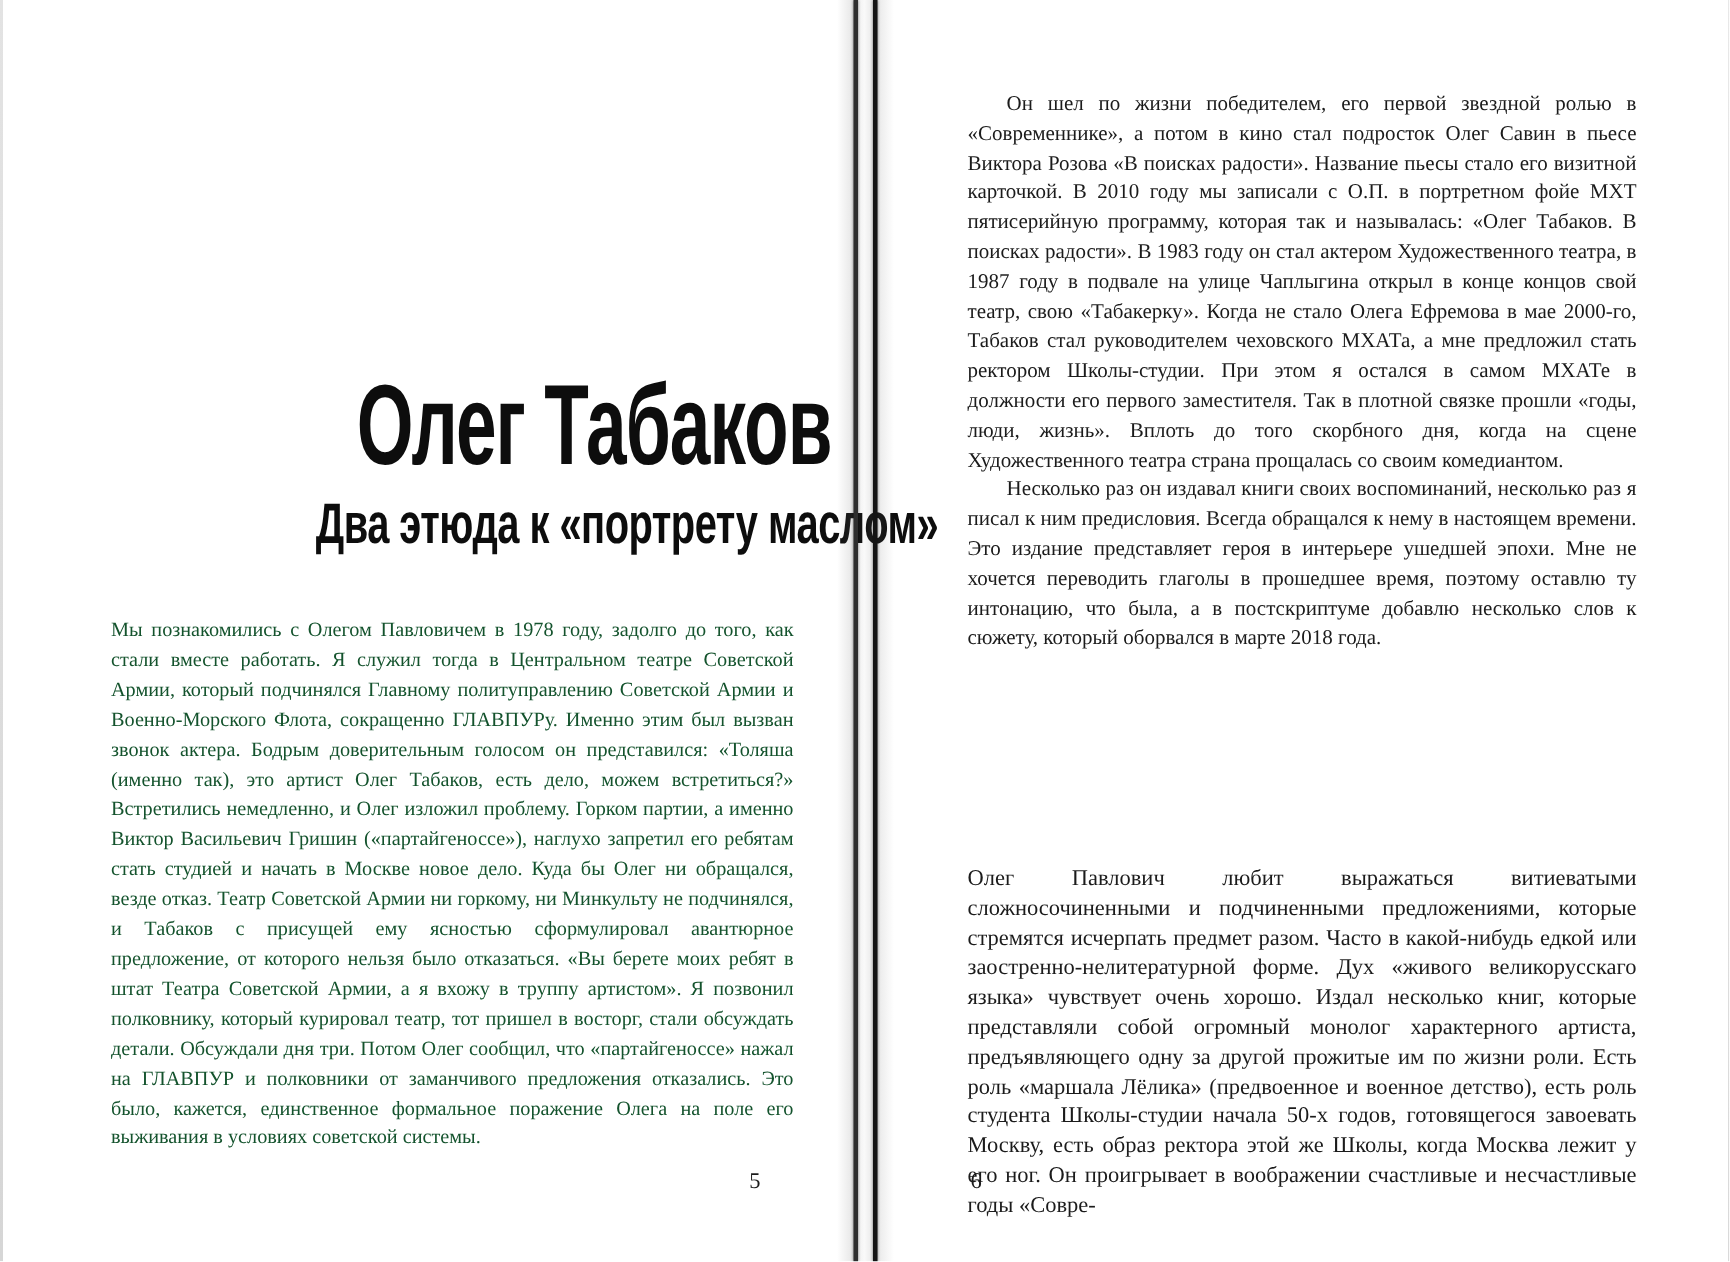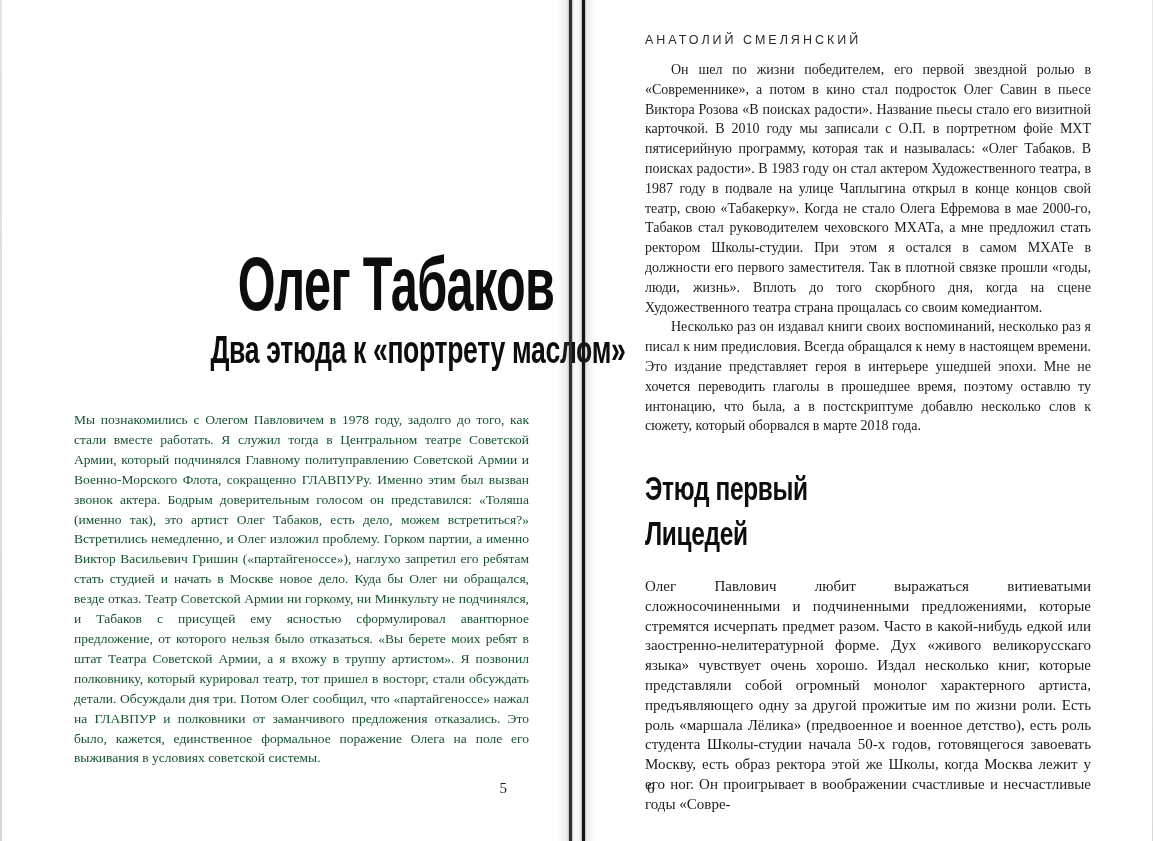--- a/index.html
+++ b/index.html
@@ -186,30 +186,25 @@
     <div class="pagenum pagenum-left">5</div>
   </div>
 
   <div class="gutter">
     <div class="gutter-shade"></div>
     <div class="gutter-line gutter-line-left"></div>
     <div class="gutter-line gutter-line-right"></div>
   </div>
 
   <div class="page page-right">
-    <div class="running-head">АНАТОЛИЙ СМЕЛЯНСКИЙ</div>
 
     <div class="right-body-top">
       <p class="indent">Он шел по жизни победителем, его первой звездной ролью в «Современнике», а потом в кино стал подросток Олег Савин в пьесе Виктора Розова «В поисках радости». Название пьесы стало его визитной карточкой. В 2010 году мы записали с О.П. в портретном фойе МХТ пятисерийную программу, которая так и называлась: «Олег Табаков. В поисках радости». В 1983 году он стал актером Художественного театра, в 1987 году в подвале на улице Чаплыгина открыл в конце концов свой театр, свою «Табакерку». Когда не стало Олега Ефремова в мае 2000-го, Табаков стал руководителем чеховского МХАТа, а мне предложил стать ректором Школы-студии. При этом я остался в самом МХАТе в должности его первого заместителя. Так в плотной связке прошли «годы, люди, жизнь». Вплоть до того скорбного дня, когда на сцене Художественного театра страна прощалась со своим комедиантом.</p>
       <p class="indent">Несколько раз он издавал книги своих воспоминаний, несколько раз я писал к ним предисловия. Всегда обращался к нему в настоящем времени. Это издание представляет героя в интерьере ушедшей эпохи. Мне не хочется переводить глаголы в прошедшее время, поэтому оставлю ту интонацию, что была, а в постскриптуме добавлю несколько слов к сюжету, который оборвался в марте 2018 года.</p>
     </div>
 
-    <div class="section-heading">
-      <div class="hline">Этюд первый</div>
-      <div class="hline">Лицедей</div>
-    </div>
 
     <div class="right-body-bottom">Олег Павлович любит выражаться витиеватыми сложносочиненными и подчиненными предложениями, которые стремятся исчерпать предмет разом. Часто в какой-нибудь едкой или заостренно-нелитературной форме. Дух «живого великорусскаго языка» чувствует очень хорошо. Издал несколько книг, которые представляли собой огромный монолог характерного артиста, предъявляющего одну за другой прожитые им по жизни роли. Есть роль «маршала Лёлика» (предвоенное и военное детство), есть роль студента Школы-студии начала 50-х годов, готовящегося завоевать Москву, есть образ ректора этой же Школы, когда Москва лежит у его ног. Он проигрывает в воображении счастливые и несчастливые годы «Совре-</div>
 
     <div class="pagenum pagenum-right">6</div>
   </div>
 
 </div>
 
 </body></html>

